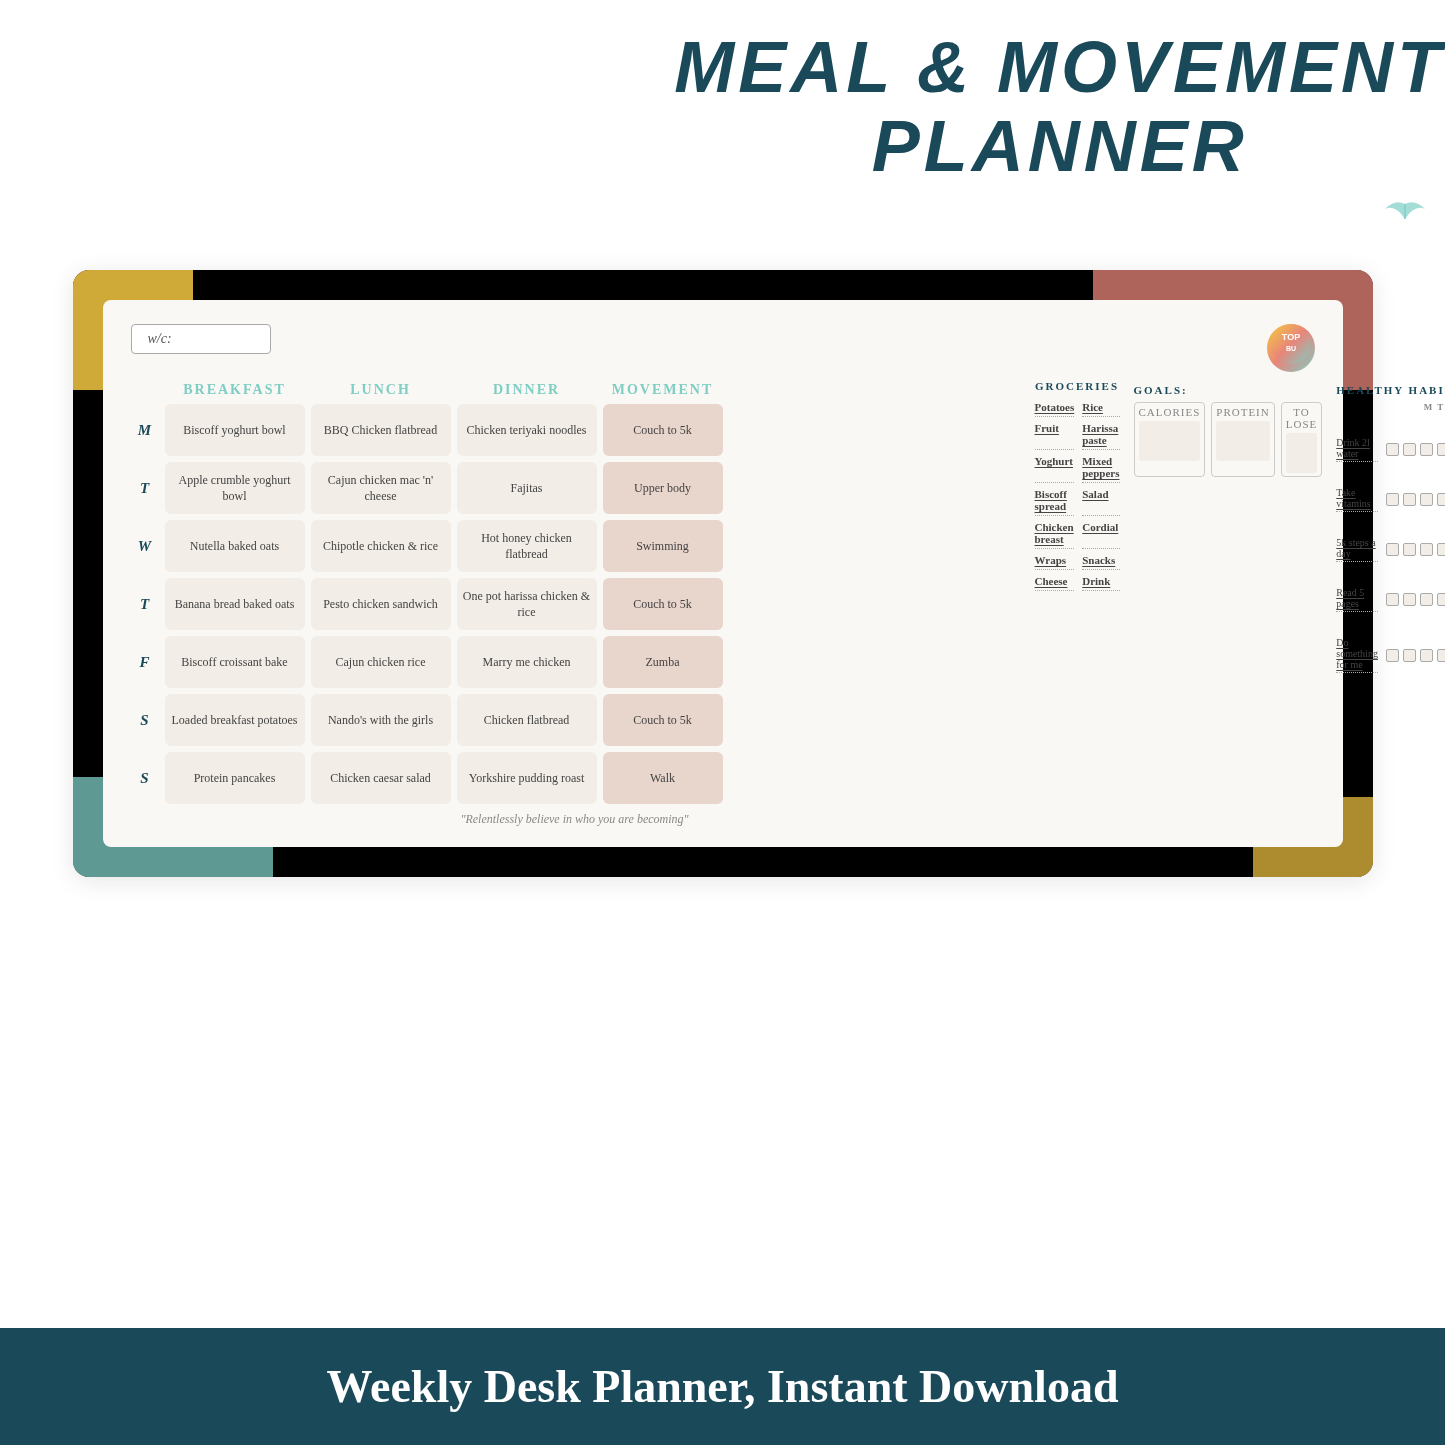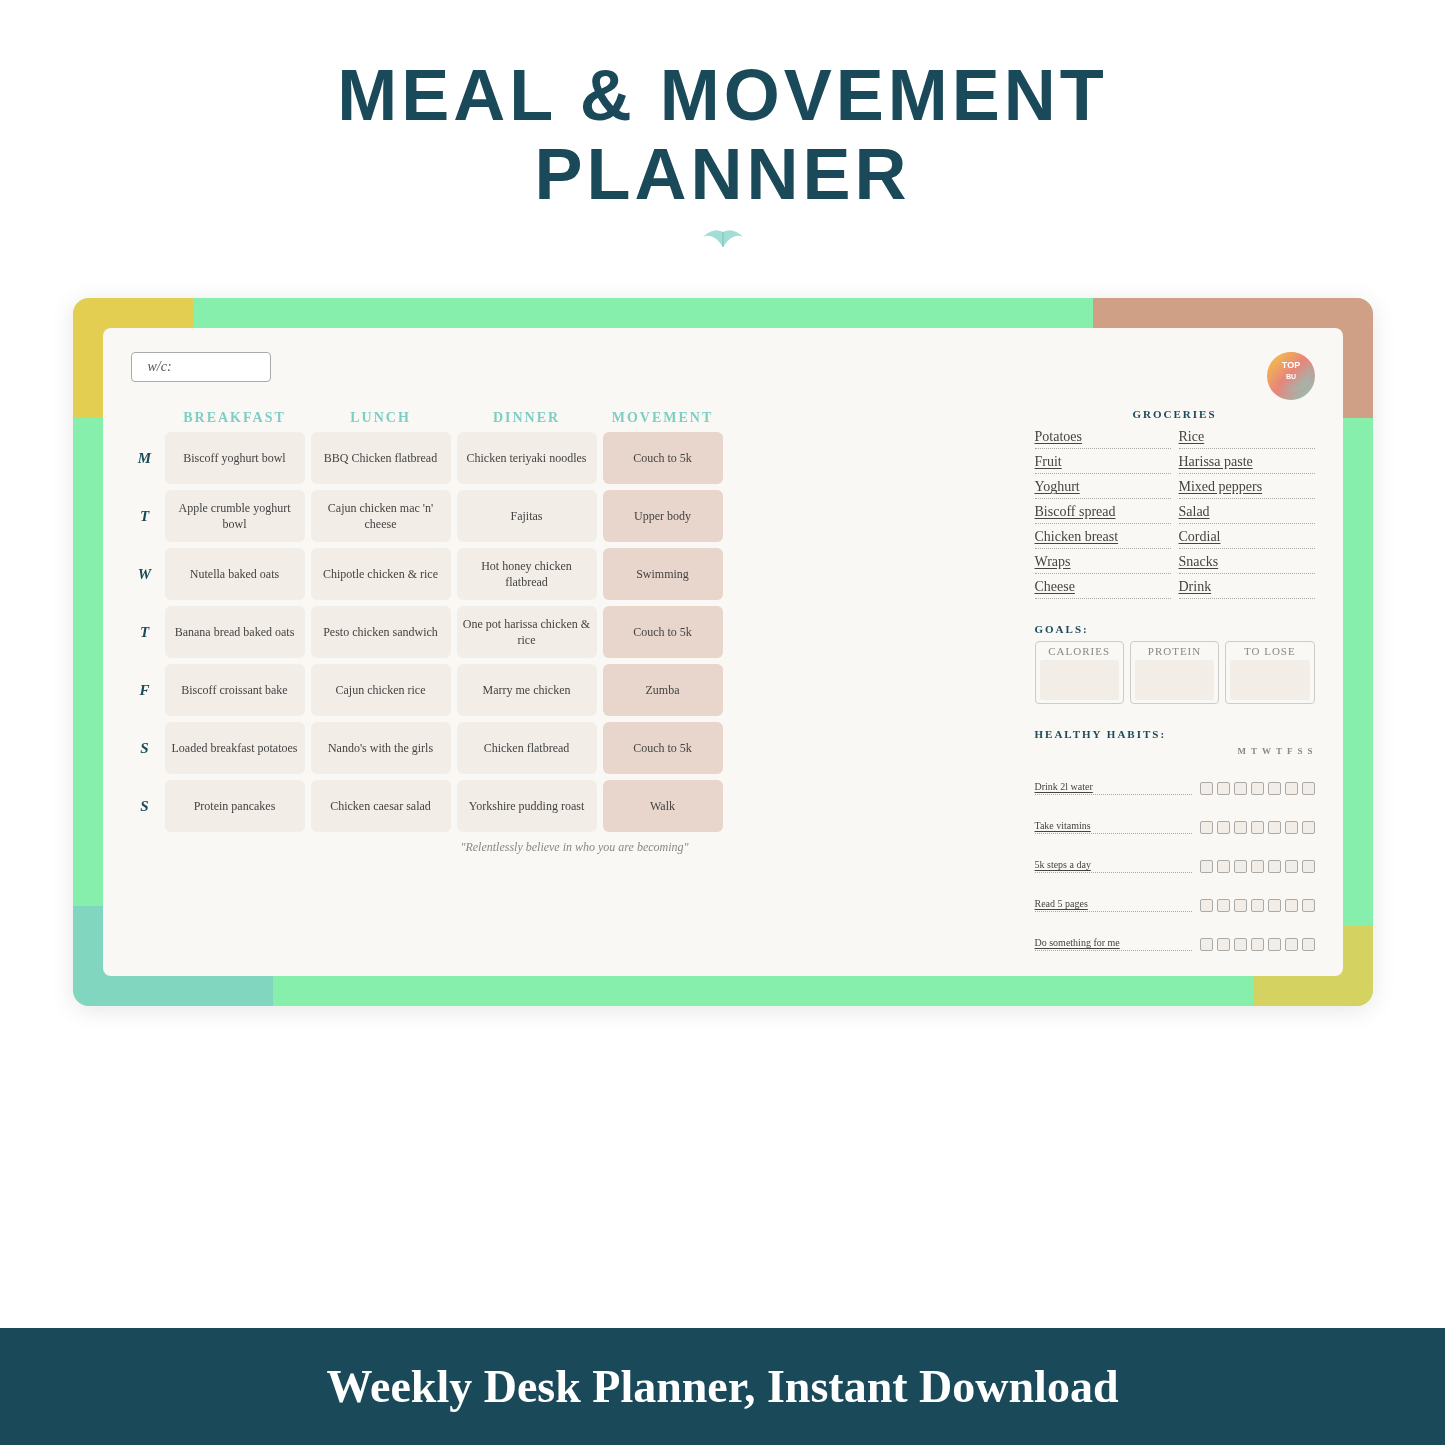--- a/index.html
+++ b/index.html
@@ -19,22 +19,23 @@
       align-items: center;
       background: #ffffff;
     }
 
     
     .top-section {
       width: 100%;
       background: #ffffff;
       display: flex;
       flex-direction: column;
-      align-items: center;
-      padding: 56px 0 20px 0;
+      align-items: flex-end;
+      padding: 28px 0 20px 0;
+      font-style: italic;
     }
 
     .main-title {
       font-family: 'Arial Black', 'Impact', sans-serif;
       font-size: 72px;
       font-weight: 900;
       color: #1a4a5a;
       text-align: center;
       letter-spacing: 4px;
       line-height: 1.1;
@@ -43,21 +44,21 @@
 
     .leaf-decoration {
       font-size: 32px;
       color: #7ecec4;
       margin: 8px 0;
     }
 
     
     .planner-card {
       width: 1300px;
-      background: #86efac;
+      background: #000000;
       border-radius: 16px;
       position: relative;
       padding: 30px;
       margin: 10px auto;
       box-shadow: 0 4px 24px rgba(0,0,0,0.10);
     }
 
     
     .corner-tl {
       position: absolute; top: 0; left: 0;
@@ -229,47 +230,47 @@
       font-style: italic;
       font-size: 12px;
       color: #888;
       margin-top: 8px;
     }
 
     
     .right-panel {
       width: 280px;
       display: flex;
-      flex-direction: column;
-      gap: 20px;
+      gap: 14px;
     }
 
     .section-title-right {
       font-size: 11px;
       font-weight: 900;
       color: #1a4a5a;
       letter-spacing: 2px;
       text-transform: uppercase;
       text-align: center;
       margin-bottom: 6px;
     }
 
     .groceries-grid {
       display: grid;
       grid-template-columns: 1fr 1fr;
       gap: 2px 8px;
     }
 
     .grocery-item {
-      font-size: 14px;
+      font-size: 11px;
       color: #444;
       border-bottom: 1px dotted #aaa;
       padding: 3px 0;
       text-decoration: underline;
       text-underline-offset: 2px;
+      font-weight: bold;
     }
 
     .goals-section {
       margin-top: 4px;
     }
 
     .goals-boxes {
       display: grid;
       grid-template-columns: 1fr 1fr 1fr;
       gap: 6px;

